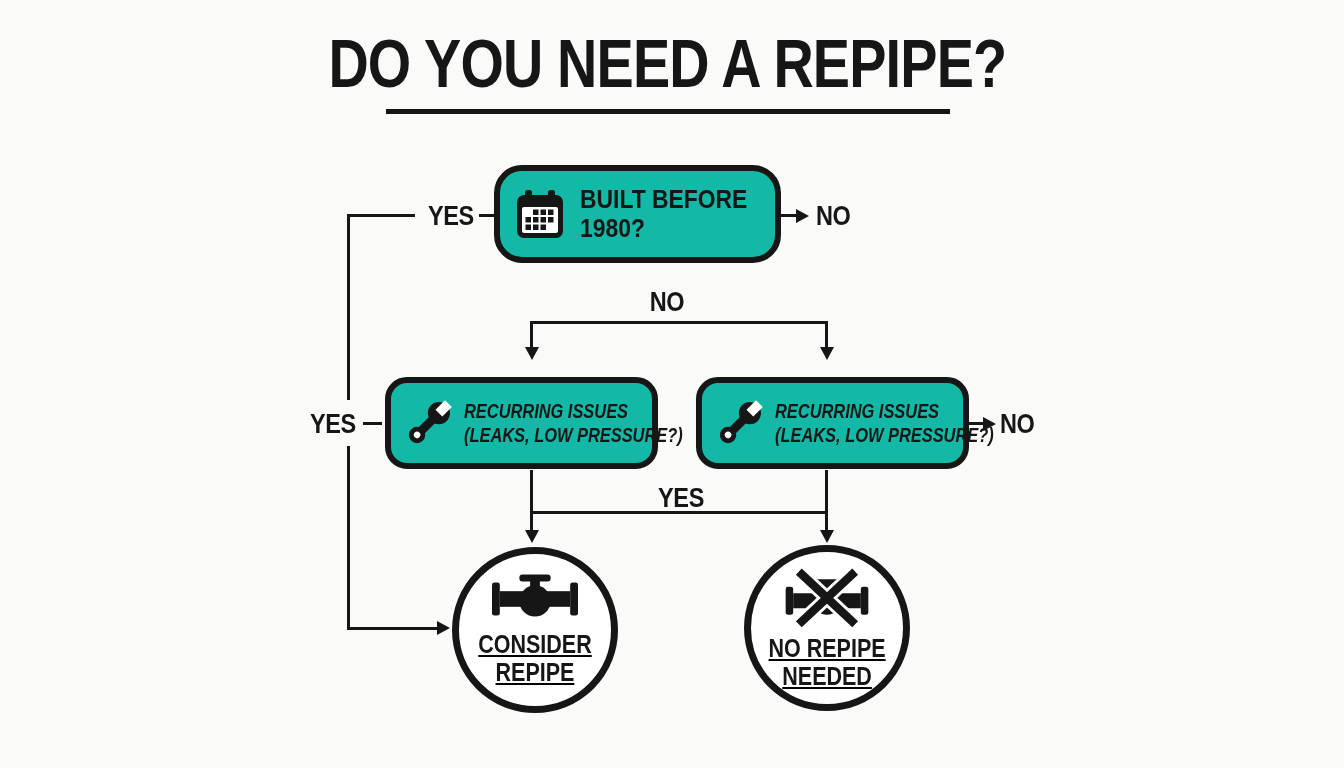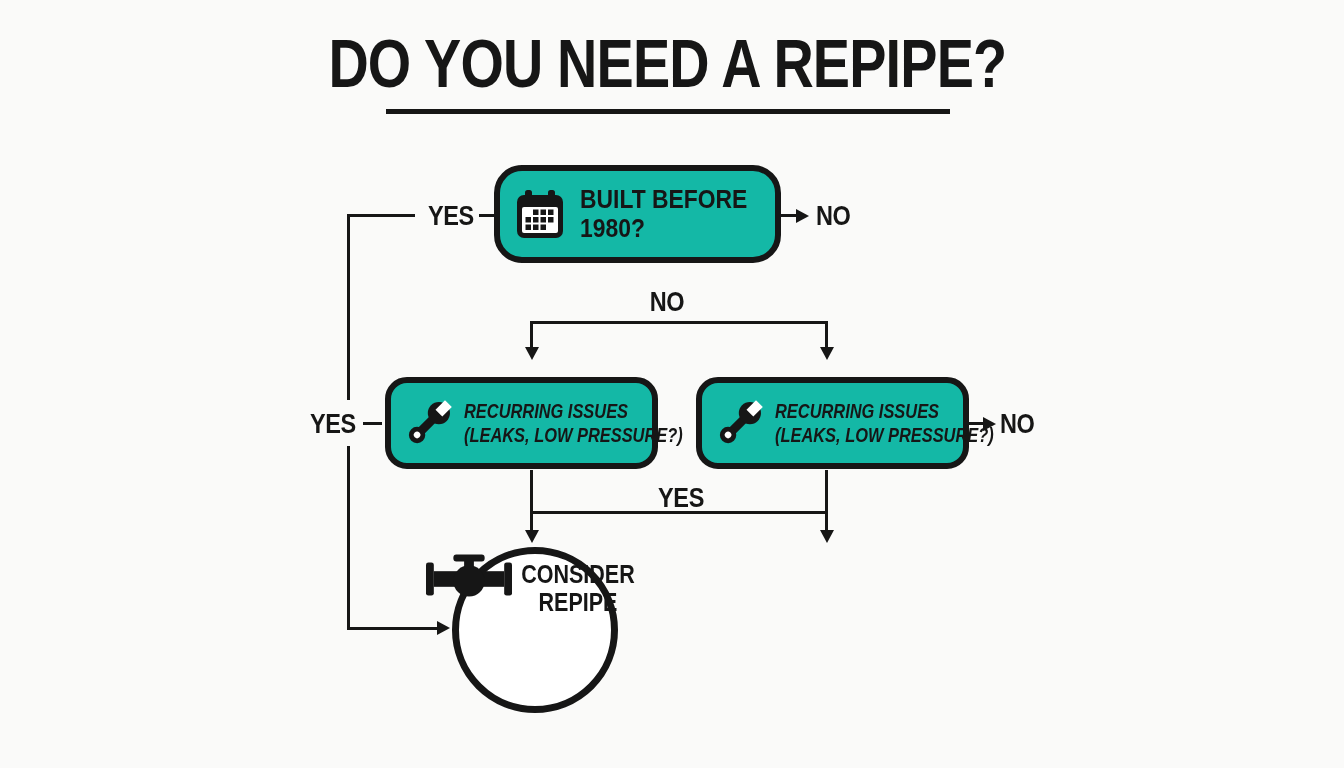--- a/index.html
+++ b/index.html
@@ -29,22 +29,22 @@
               box-sizing:border-box; display:flex; align-items:center; }
   .node-box.top { border-radius:28px; }
   .node-box.mid { border-radius:22px;font-style:italic; }
   .box-icon { flex:0 0 auto; display:flex; align-items:center; }
   .box-text { font-weight:bold; color:var(--ink); transform-origin:left center; white-space:nowrap; }
   .top-box-text { font-size:26px; line-height:29px; transform:scaleX(0.88); margin-left:17px; }
   .mid-box-text { font-size:20px; line-height:24px; transform:scaleX(0.82); margin-left:8px; }
 
   .node-circle { position:absolute; width:166px; height:166px; background:#ffffff;
                  border:7px solid var(--ink); border-radius:50%; box-sizing:border-box;
-                 display:flex; flex-direction:row; justify-content:center;
-                 text-align:center; }
+                 display:flex; flex-direction:column; align-items:center; justify-content:center;
+                 text-align:center;text-decoration:underline; }
   .circle-text { font-weight:bold; font-size:25px; line-height:28px; color:var(--ink);
                  transform:scaleX(0.86); transform-origin:center; margin-top:6px; white-space:nowrap; }
 </style>
 </head>
 <body>
 
 <div id="stage">
 
   <div class="title-wrap">
     <span class="title-text">DO YOU NEED A REPIPE?</span>
@@ -149,14 +149,31 @@
         <rect x="8" y="17" width="72" height="16" fill="#161616"></rect>
         <circle cx="44" cy="27" r="16" fill="#161616"></circle>
         <rect x="39" y="3" width="10" height="12" fill="#161616"></rect>
         <rect x="28" y="0" width="32" height="7" rx="3" fill="#161616"></rect>
       </svg>
     </span>
     <span class="circle-text"><span>CONSIDER</span><br>
       <span>REPIPE</span></span>
   </div>
 
+  <div class="node-circle" style="left:744px; top:545px;">
+    <span style="display:flex;">
+      <svg width="90" height="62" viewBox="0 0 92 66">
+        <rect x="2" y="22" width="8" height="30" rx="2.5" fill="#161616"></rect>
+        <rect x="82" y="22" width="8" height="30" rx="2.5" fill="#161616"></rect>
+        <rect x="10" y="29" width="72" height="16" fill="#161616"></rect>
+        <circle cx="46" cy="37" r="15" fill="#161616"></circle>
+        <path d="M32 14 L60 14 L55 25 L37 25 Z" fill="#161616"></path>
+        <line x1="16" y1="6" x2="76" y2="62" stroke="#ffffff" stroke-width="15"></line>
+        <line x1="76" y1="6" x2="16" y2="62" stroke="#ffffff" stroke-width="15"></line>
+        <line x1="16" y1="6" x2="76" y2="62" stroke="#161616" stroke-width="9"></line>
+        <line x1="76" y1="6" x2="16" y2="62" stroke="#161616" stroke-width="9"></line>
+      </svg>
+    </span>
+    <span class="circle-text"><span>NO REPIPE</span><br>
+      <span>NEEDED</span></span>
+  </div>
 
 </div>
 
 </body></html>

